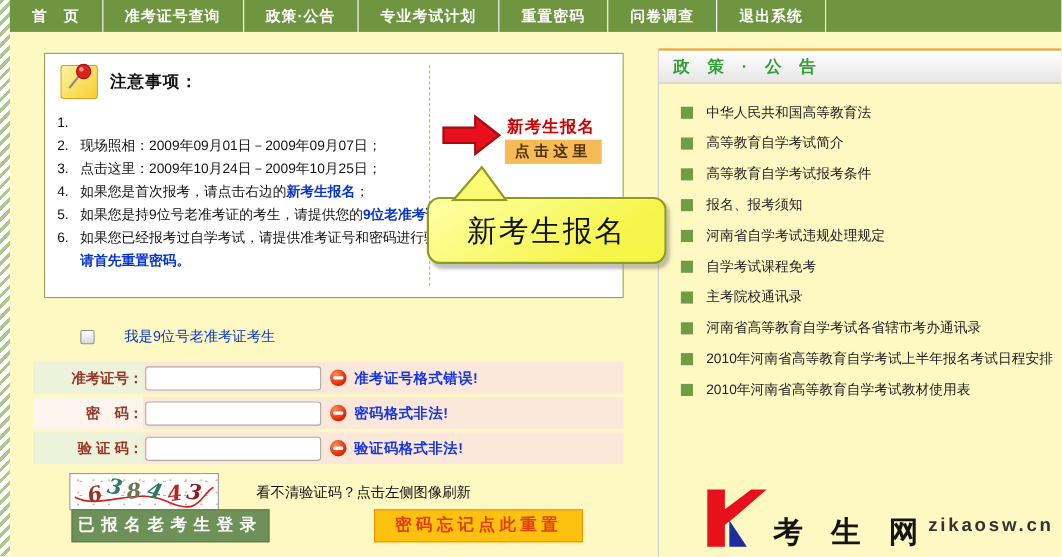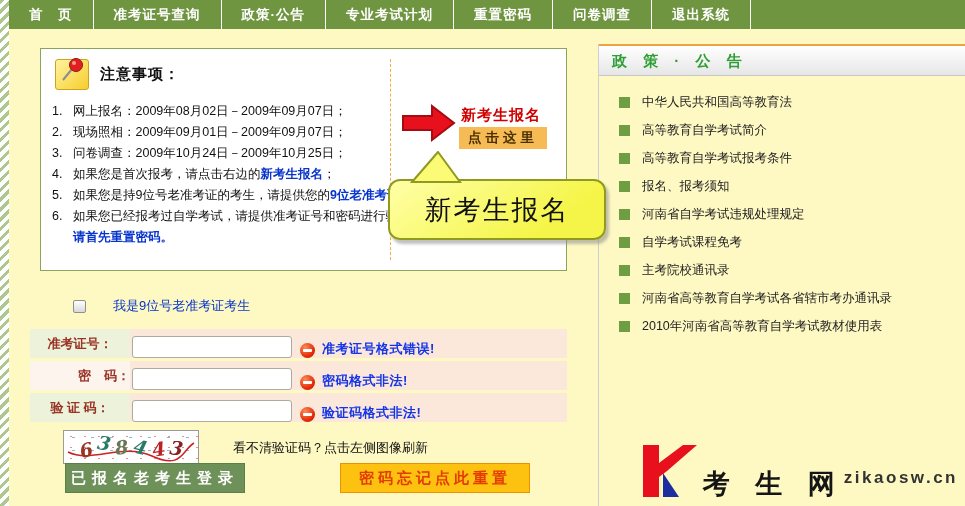--- a/index.html
+++ b/index.html
@@ -47,24 +47,24 @@
   
   .chk-row { position:absolute; left:73px; top:297px; display:flex; align-items:center; gap:27px; }
   .chk-box { width:13px; height:13px; border:1px solid #8f8f8f; background:linear-gradient(#ffffff,#d9d9d9);
     border-radius:2px; cursor:pointer; }
   .chk-label { color:#0734cc; font-size:13px; cursor:pointer; }
 
   
   .form-rows { position:absolute; left:30px; top:329px; width:537px; }
   .f-row { height:29px; margin-bottom:3px; display:flex; align-items:stretch; }
   .f-left { width:100px; display:flex; align-items:center; justify-content:flex-end; }
-  .r0 .f-left, .r2 .f-left { background:#edf3da;justify-content:center; }
+  .r0 .f-left, .r2 .f-left { background:#edf3da; }
   .r1 .f-left { background:#fdf4ed; }
   .f-label { font-size:13px; font-weight:bold; color:#993326; white-space:nowrap; }
-  .f-right { flex:1; background:#fce8da; display:flex; align-items:flex-end; padding-left:2px; }
+  .f-right { flex:1; background:#fce8da; display:flex; align-items:center; padding-left:2px; }
   .f-input { width:160px; height:22px; border:1px solid #abab9f; border-radius:3px; margin-right:8px;
     background:#fff; outline:none; padding:0 4px; font-size:13px; }
   .err-icon { width:15px; height:15px; border-radius:50%; flex:none; margin-right:7px; position:relative;
     background:radial-gradient(circle at 35% 30%, #ff8a55, #dd2200 70%); }
   .err-icon::after { content:""; position:absolute; left:3px; top:6px; width:9px; height:3px;
     background:#fff; border-radius:1px; }
   .err-text { color:#1535e8; font-weight:bold; font-size:13px; letter-spacing:.5px; }
 
   
   .captcha-img { position:absolute; left:63px; top:430px; width:136px; height:34px;
@@ -131,29 +131,28 @@
           <circle cx="20" cy="9" r="6.5" fill="#e02020" stroke="#9c1010" stroke-width="1"></circle>
           <circle cx="18" cy="7" r="2" fill="#ff9a8a"></circle>
         </svg>
       </div>
       <div class="notice-title">注意事项：</div>
     </div>
     <div class="dash-line"></div>
     <div class="notice-list">
       <div class="n-item">
         <span class="n-num">1.</span>
-        <span>网上报名：2009年08月02日－2009年09月07日；</span>
       </div>
       <div class="n-item">
         <span class="n-num">2.</span>
         <span>现场照相：2009年09月01日－2009年09月07日；</span>
       </div>
       <div class="n-item">
         <span class="n-num">3.</span>
-        <span>问卷调查：2009年10月24日－2009年10月25日；</span>
+        <span>点击这里：2009年10月24日－2009年10月25日；</span>
       </div>
       <div class="n-item">
         <span class="n-num">4.</span>
         <span>
           <span>如果您是首次报考，请点击右边的</span><span class="em-link">新考生报名</span><span>；</span>
         </span>
       </div>
       <div class="n-item">
         <span class="n-num">5.</span>
         <span>
@@ -265,20 +264,24 @@
       <div class="sb-item">
         <span class="sb-bullet"></span>
         <span class="sb-text">主考院校通讯录</span>
       </div>
       <div class="sb-item">
         <span class="sb-bullet"></span>
         <span class="sb-text">河南省高等教育自学考试各省辖市考办通讯录</span>
       </div>
       <div class="sb-item">
         <span class="sb-bullet"></span>
+        <span class="sb-text">2010年河南省高等教育自学考试上半年报名考试日程安排</span>
+      </div>
+      <div class="sb-item">
+        <span class="sb-bullet"></span>
         <span class="sb-text">2010年河南省高等教育自学考试教材使用表</span>
       </div>
     </div>
   </div>
 
   <div class="logo">
     <svg width="56" height="58" viewBox="0 0 56 58">
       <polygon points="1,3 17,3 17,21 41,3 55,3 25,29 17,35 17,55 1,55" fill="#e8101c"></polygon>
       <polygon points="21,31 37,55 21,55" fill="#1f2e9e"></polygon>
     </svg>

